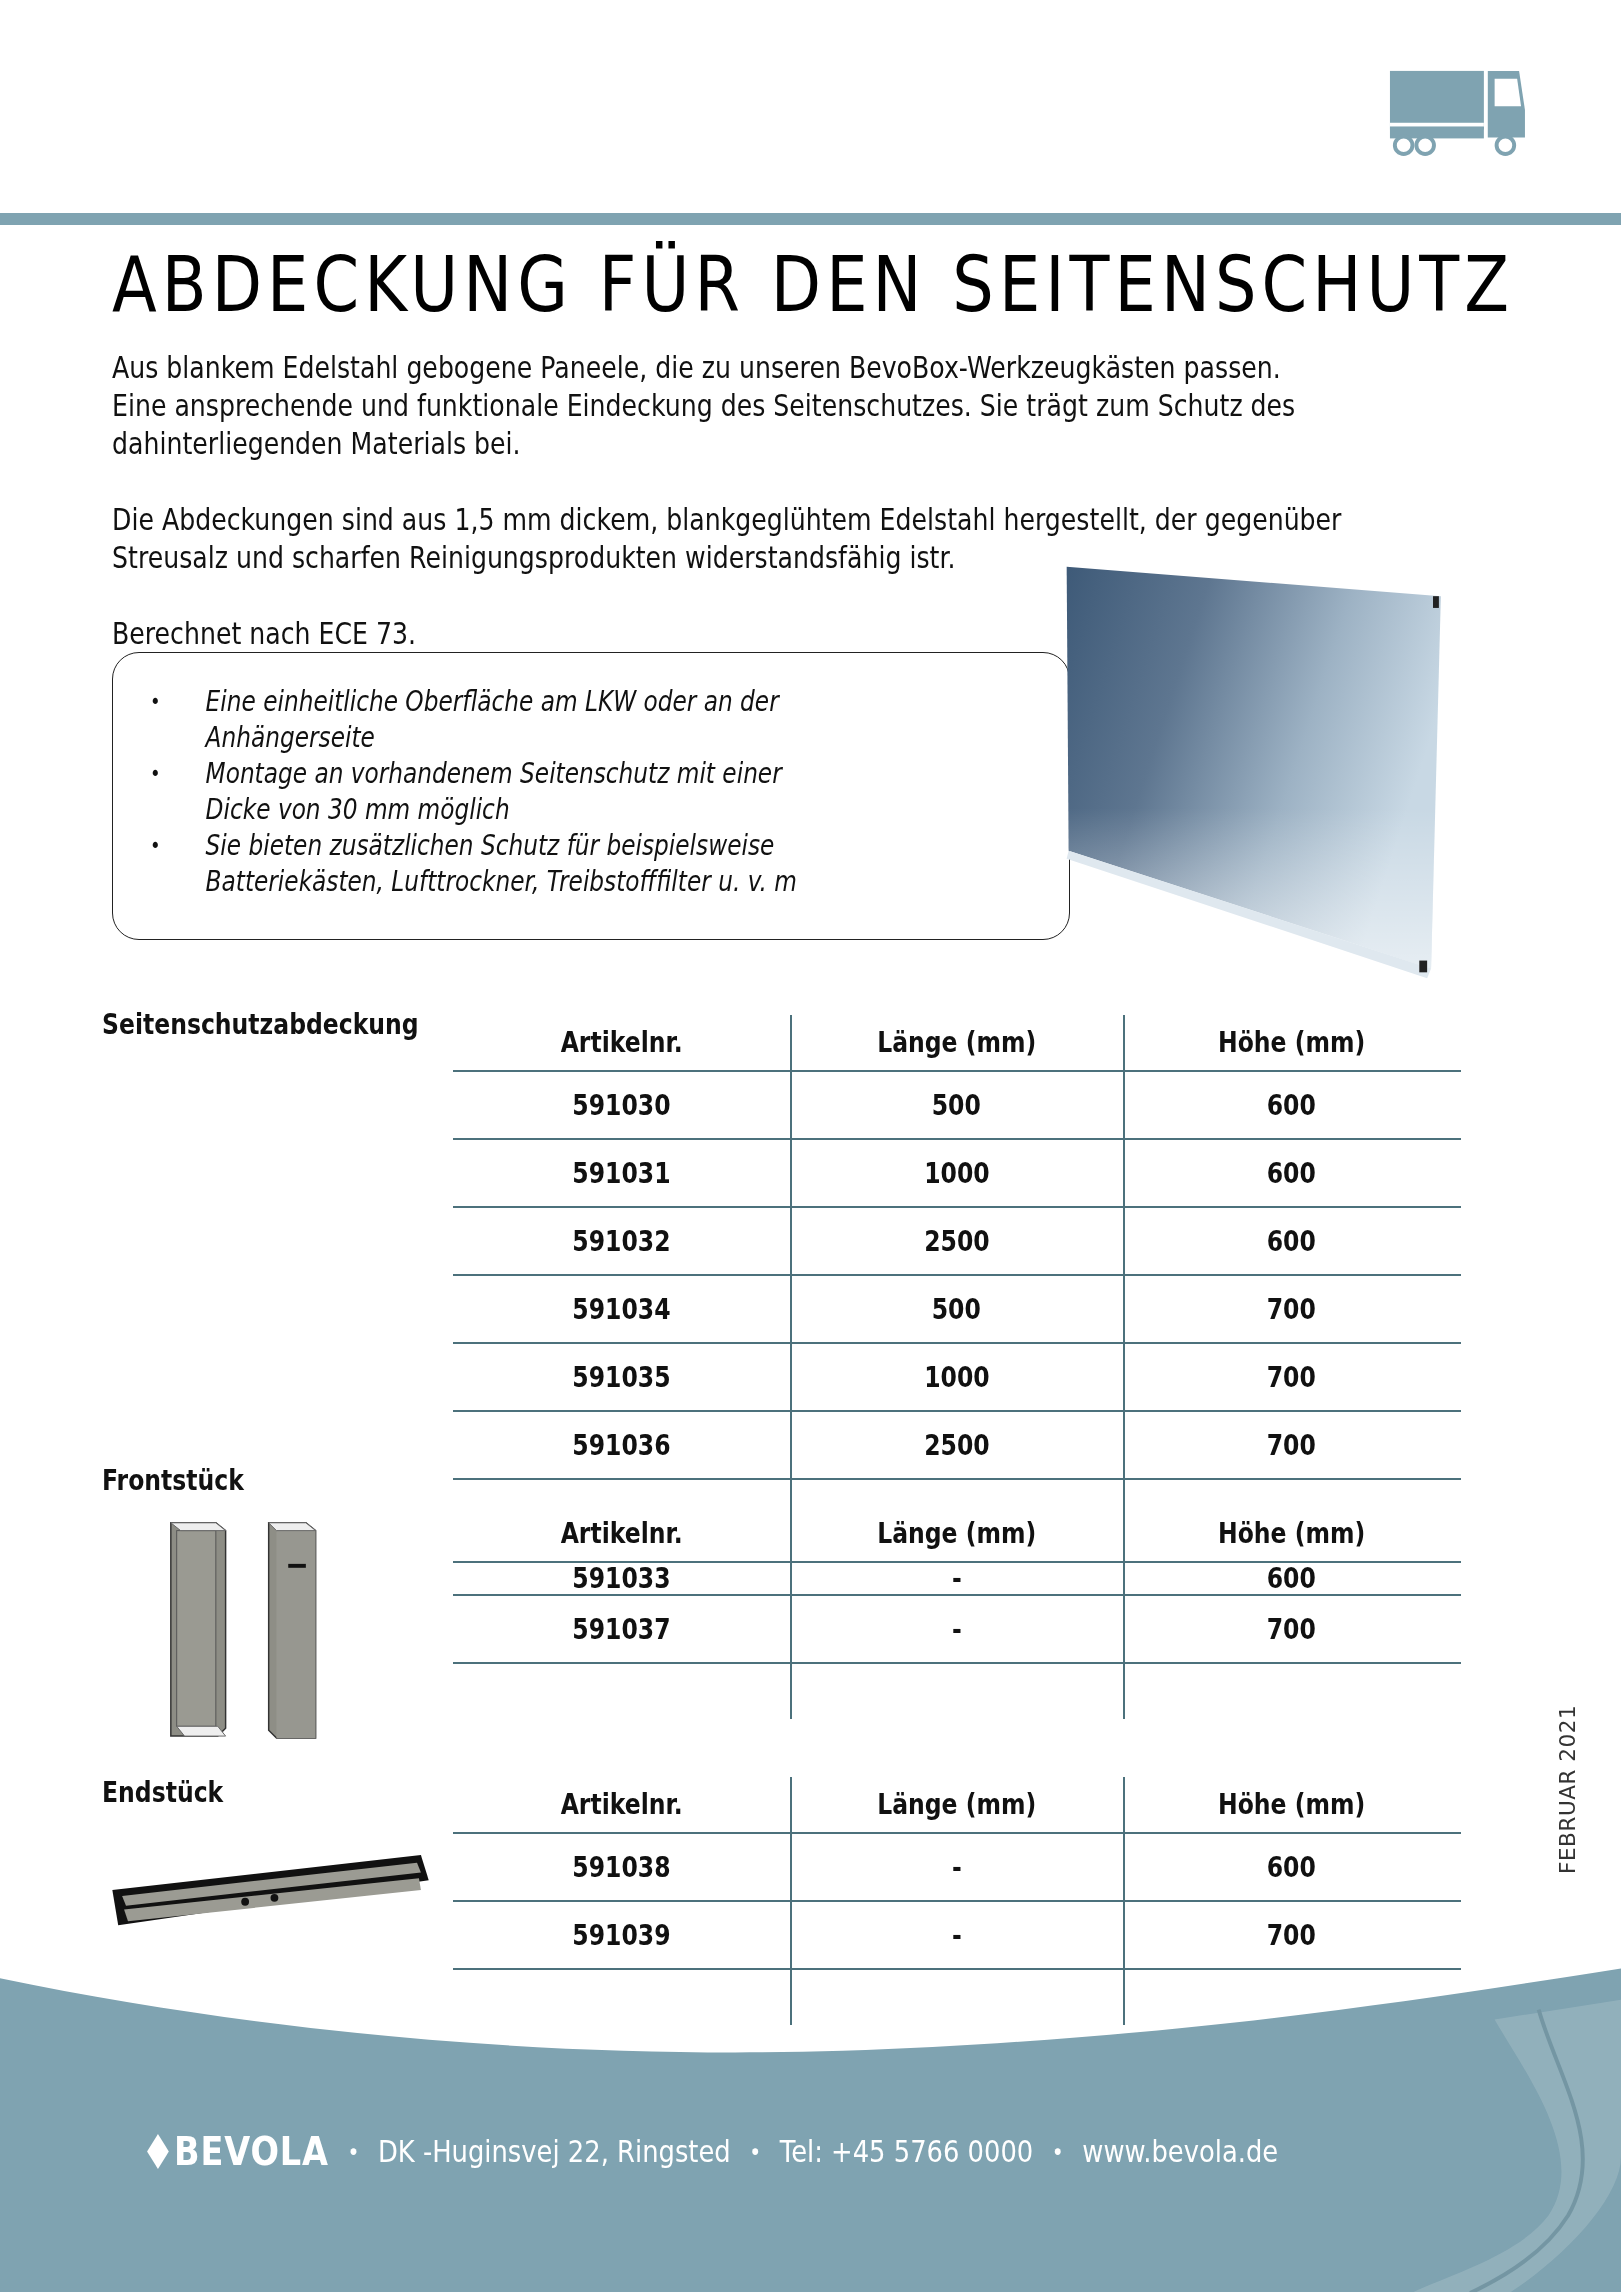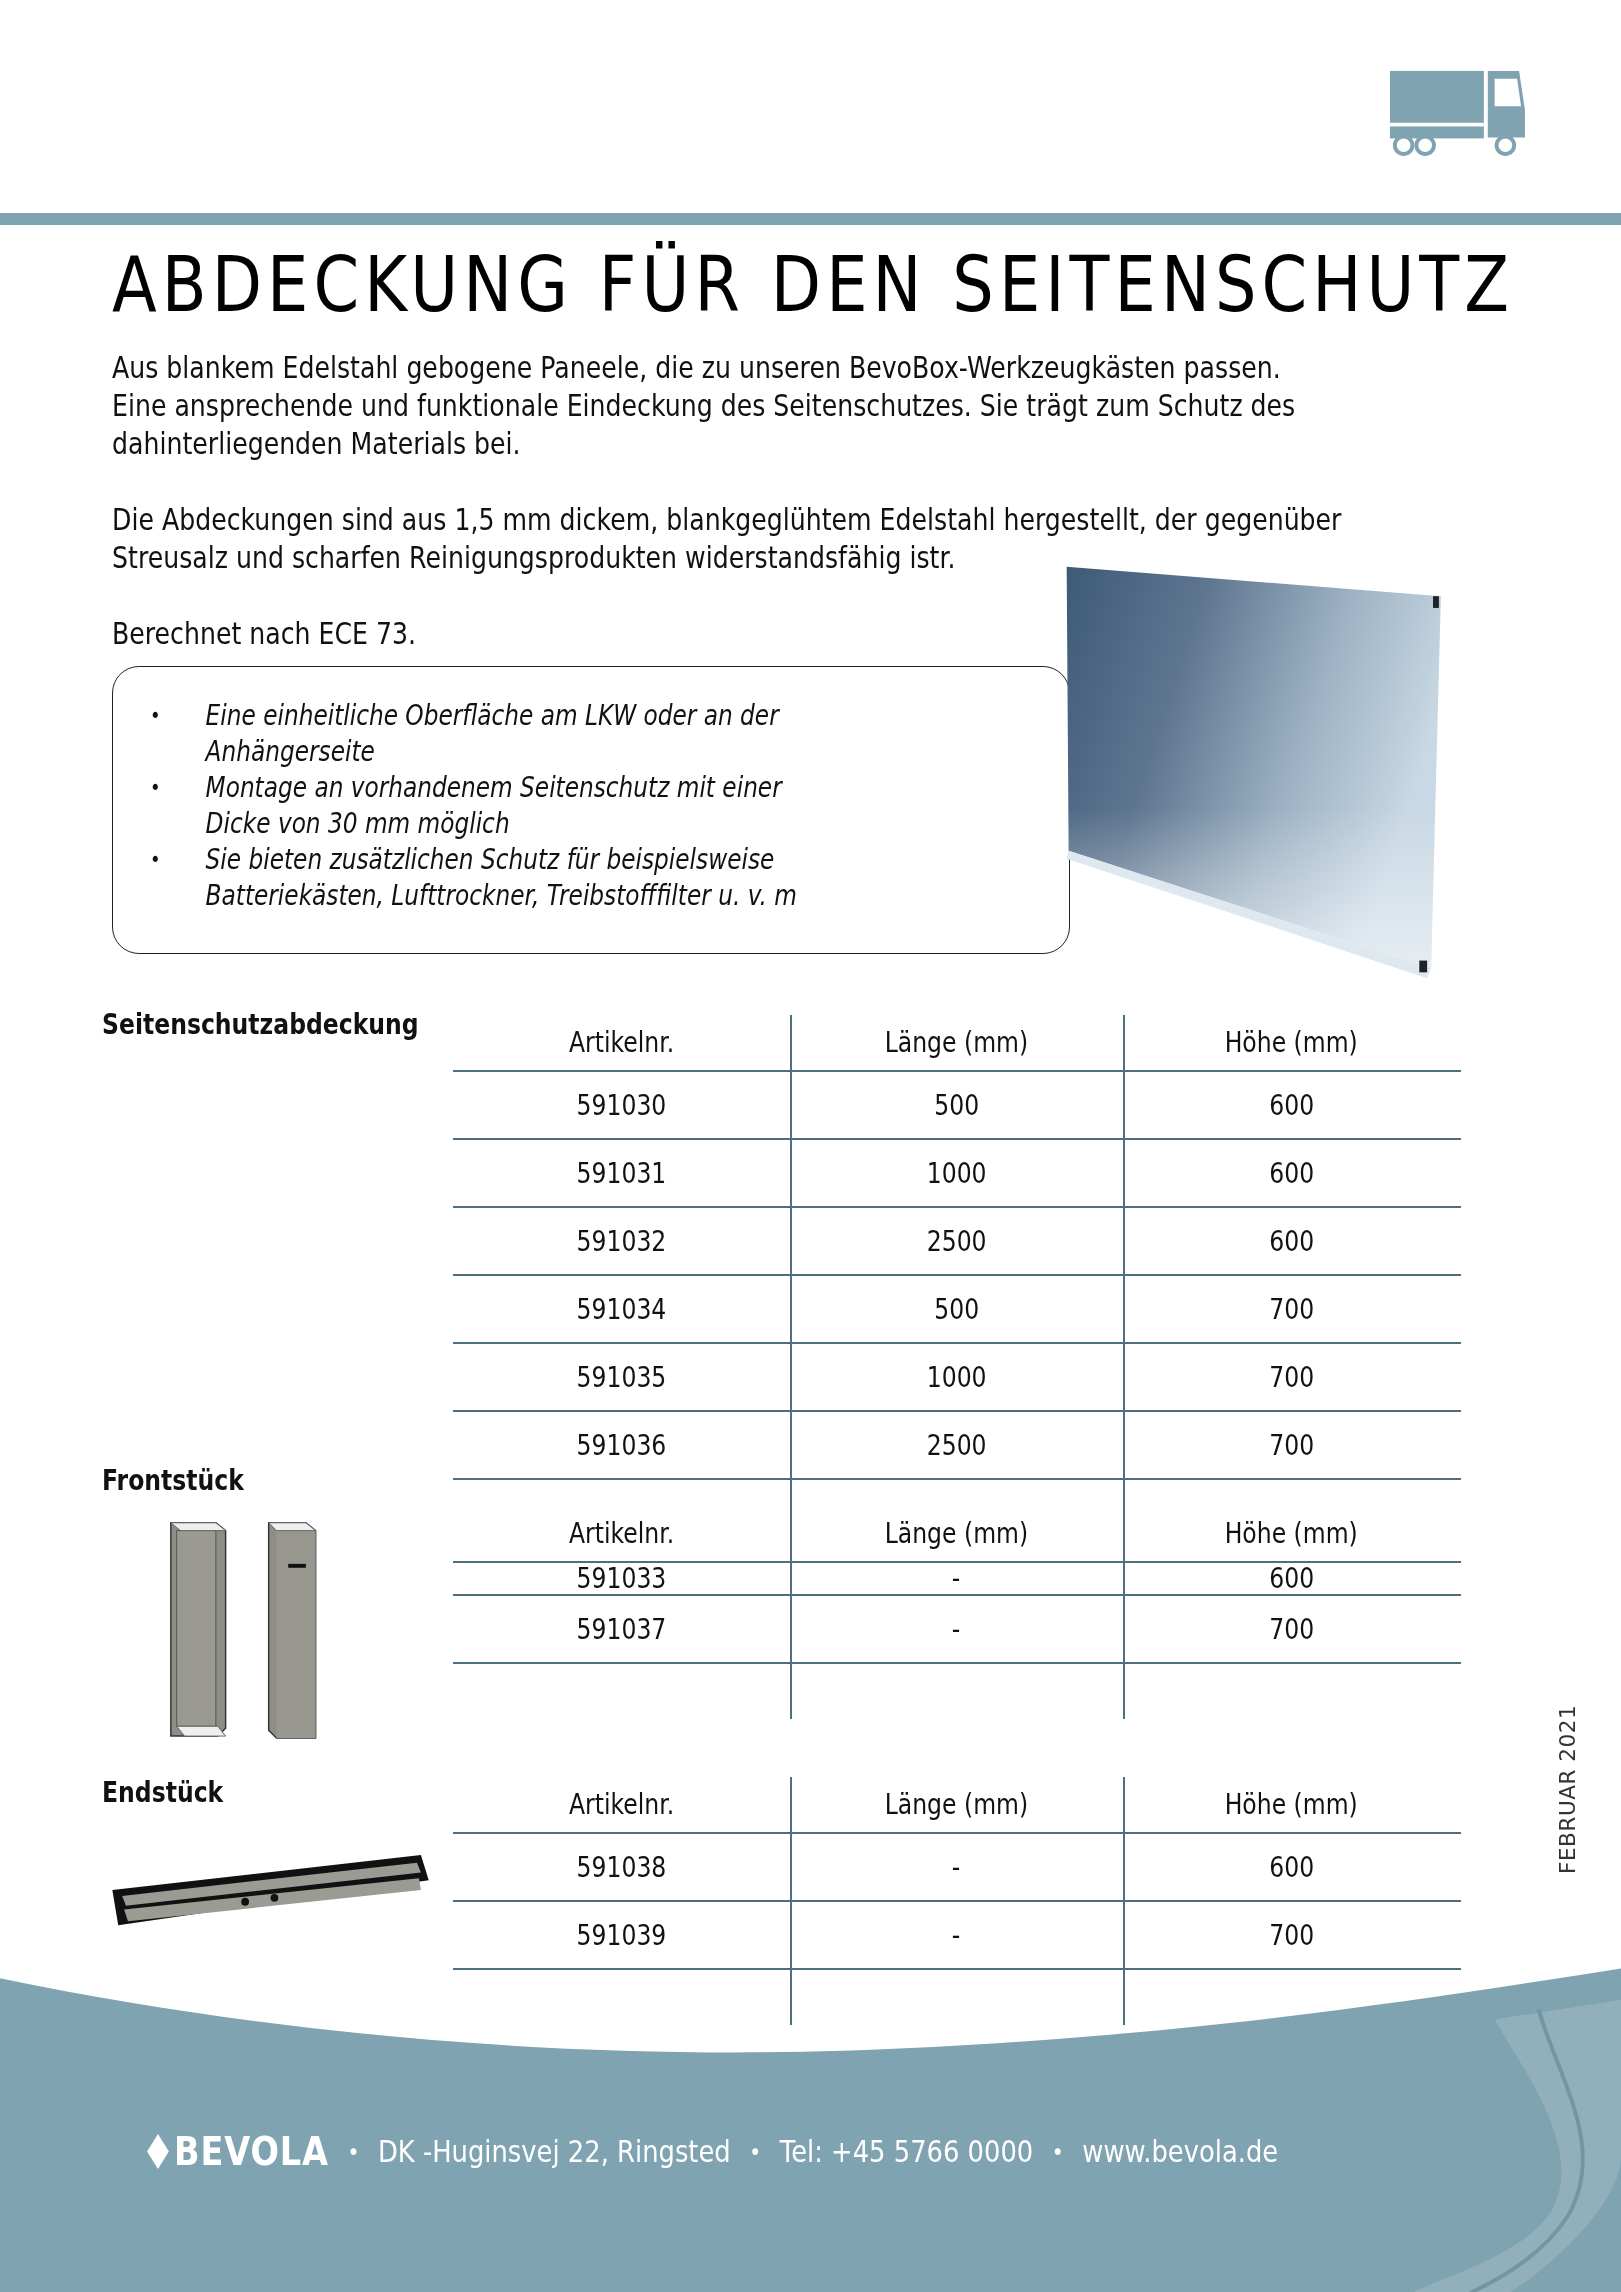--- a/index.html
+++ b/index.html
@@ -7,34 +7,34 @@
   body { position: relative; font-family: "Liberation Sans", "DejaVu Sans", sans-serif; color: #111; }
 
   .truck { position: absolute; left: 1384px; top: 67px; width: 143px; height: 90px; }
   .top-rule { position: absolute; left: 0; top: 213px; width: 1621px; height: 11.8px; background: #7fa3b1; }
 
   .title { position: absolute; left: 112px; top: 247px; font-family: "DejaVu Sans", sans-serif; font-size: 76px; font-weight: normal; letter-spacing: 5.9px; color: #000; transform: scaleX(0.86); transform-origin: left top; white-space: nowrap; line-height: 1; }
 
   .intro { position: absolute; left: 112px; top: 349px; width: 1392px; font-size: 30px; line-height: 38px; color: #111; font-family: "DejaVu Sans", sans-serif; transform: scaleX(0.84); transform-origin: left top; }
   .intro p { margin: 0 0 38px 0; white-space: nowrap; }
 
-  .feature-box { position: absolute; left: 112px; top: 666px; width: 958px; height: 288px; border: 1.5px solid #222; border-radius: 27px; }
+  .feature-box { position: absolute; left: 112px; top: 652px; width: 958px; height: 288px; border: 1.5px solid #222; border-radius: 27px; }
   .feature-list { position: absolute; left: 37px; top: 31px; list-style: none; font-family: "DejaVu Sans", sans-serif; font-style: italic; font-size: 28px; line-height: 36px; color: #111; transform: scaleX(0.83); transform-origin: left top; white-space: nowrap; }
   .feature-list li { position: relative; padding-left: 67px; }
   .feature-list li::before { content: "•"; position: absolute; left: 0; top: 0; font-style: normal; font-size: 21.6px; }
 
   .panel-img { position: absolute; left: 1041px; top: 557px; width: 402px; height: 431px; }
 
   .section-label { position: absolute; font-family: "DejaVu Sans", sans-serif; font-weight: bold; font-size: 28px; color: #111; transform: scaleX(0.84); transform-origin: left top; white-space: nowrap; }
 
   .ptable { position: absolute; left: 453px; width: 1008px; }
   .ptable .row { position: relative; display: flex; height: 68px; align-items: center; border-bottom: 2.9px solid #4c717c; }
   .ptable .row.head { border-bottom: 2.9px solid #4c717c; }
   .ptable .row.compact { height: 33px; }
-  .ptable .cell { flex: 0 0 auto; text-align: center; font-family: "DejaVu Sans", sans-serif; font-size: 28px; color: #111; }
+  .ptable .cell { flex: 0 0 auto; text-align: center; font-family: "DejaVu Sans", sans-serif; font-size: 28px; color: #111; font-weight: bold; }
   .ptable .c1 { width: 337px; }
   .ptable .c2 { width: 333px; }
   .ptable .c3 { width: 337px; }
   .ptable .cell span { display: inline-block; transform: scaleX(0.84); }
   .ptable .vline { position: absolute; top: 0; bottom: 0; width: 2px; background: #4c717c; }
   .ptable .v1 { left: 337px; }
   .ptable .v2 { left: 670px; }
   .ptable .tail { height: 55px; position: relative; }
 
   .front-img { position: absolute; left: 163px; top: 1509px; width: 227px; height: 235px; }

